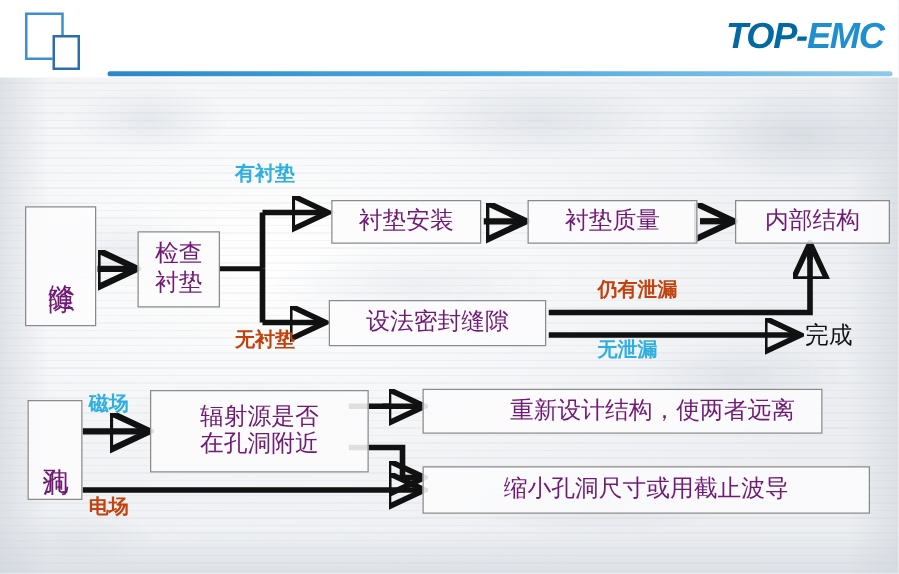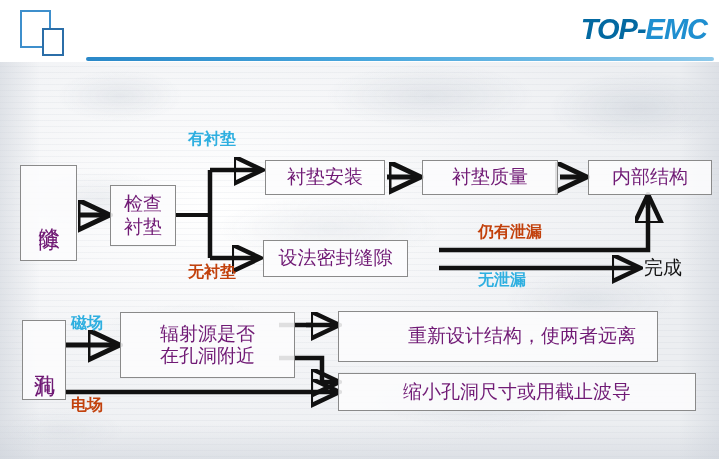--- a/index.html
+++ b/index.html
@@ -231,34 +231,34 @@
   <div class="edge-label cyan" style="left:188px; top:129px;">有衬垫</div>
 
   <div class="edge-label red" style="left:188px; top:262px;">无衬垫</div>
 
   <div class="node" style="left:265px; top:160px; width:120px; height:35px;">衬垫安装</div>
 
   <div class="node" style="left:422px; top:160px; width:136px; height:35px;">衬垫质量</div>
 
   <div class="node" style="left:588px; top:160px; width:124px; height:35px;">内部结构</div>
 
-  <div class="node" style="left:263px; top:240px; width:145px; height:37px;">设法密封缝隙</div>
+  <div class="node" style="left:263px; top:240px; width:174px; height:37px;">设法密封缝隙</div>
 
   <div class="edge-label red" style="left:478px; top:222px;">仍有泄漏</div>
 
   <div class="edge-label cyan" style="left:478px; top:270px;">无泄漏</div>
 
   <div class="plain-label" style="left:644px; top:255px;">完成</div>
 
   <div class="node vert" style="left:22px; top:320px; width:44px; height:80px; font-size:21px;">孔洞</div>
 
   <div class="edge-label cyan" style="left:71px; top:313px;">磁场</div>
 
   <div class="edge-label red" style="left:71px; top:395px;">电场</div>
 
   <div class="node" style="left:120px; top:312px; width:175px; height:66px;">辐射源是否
 在孔洞附近</div>
 
-  <div class="node" style="left:338px; top:311px; width:320px; height:51px;padding-left:48px;">重新设计结构，使两者远离</div>
+  <div class="node" style="left:338px; top:311px; width:320px; height:36px;padding-left:48px;">重新设计结构，使两者远离</div>
 
   <div class="node" style="left:338px; top:373px; width:358px; height:38px;">缩小孔洞尺寸或用截止波导</div>
 
 </div>
 
 </body></html>

